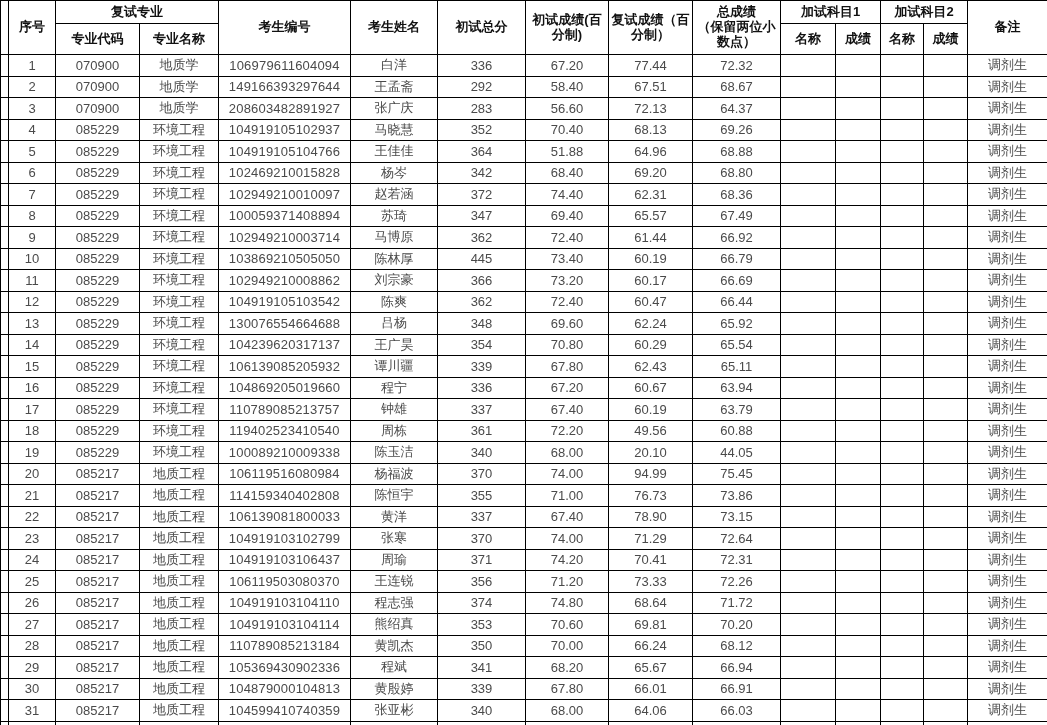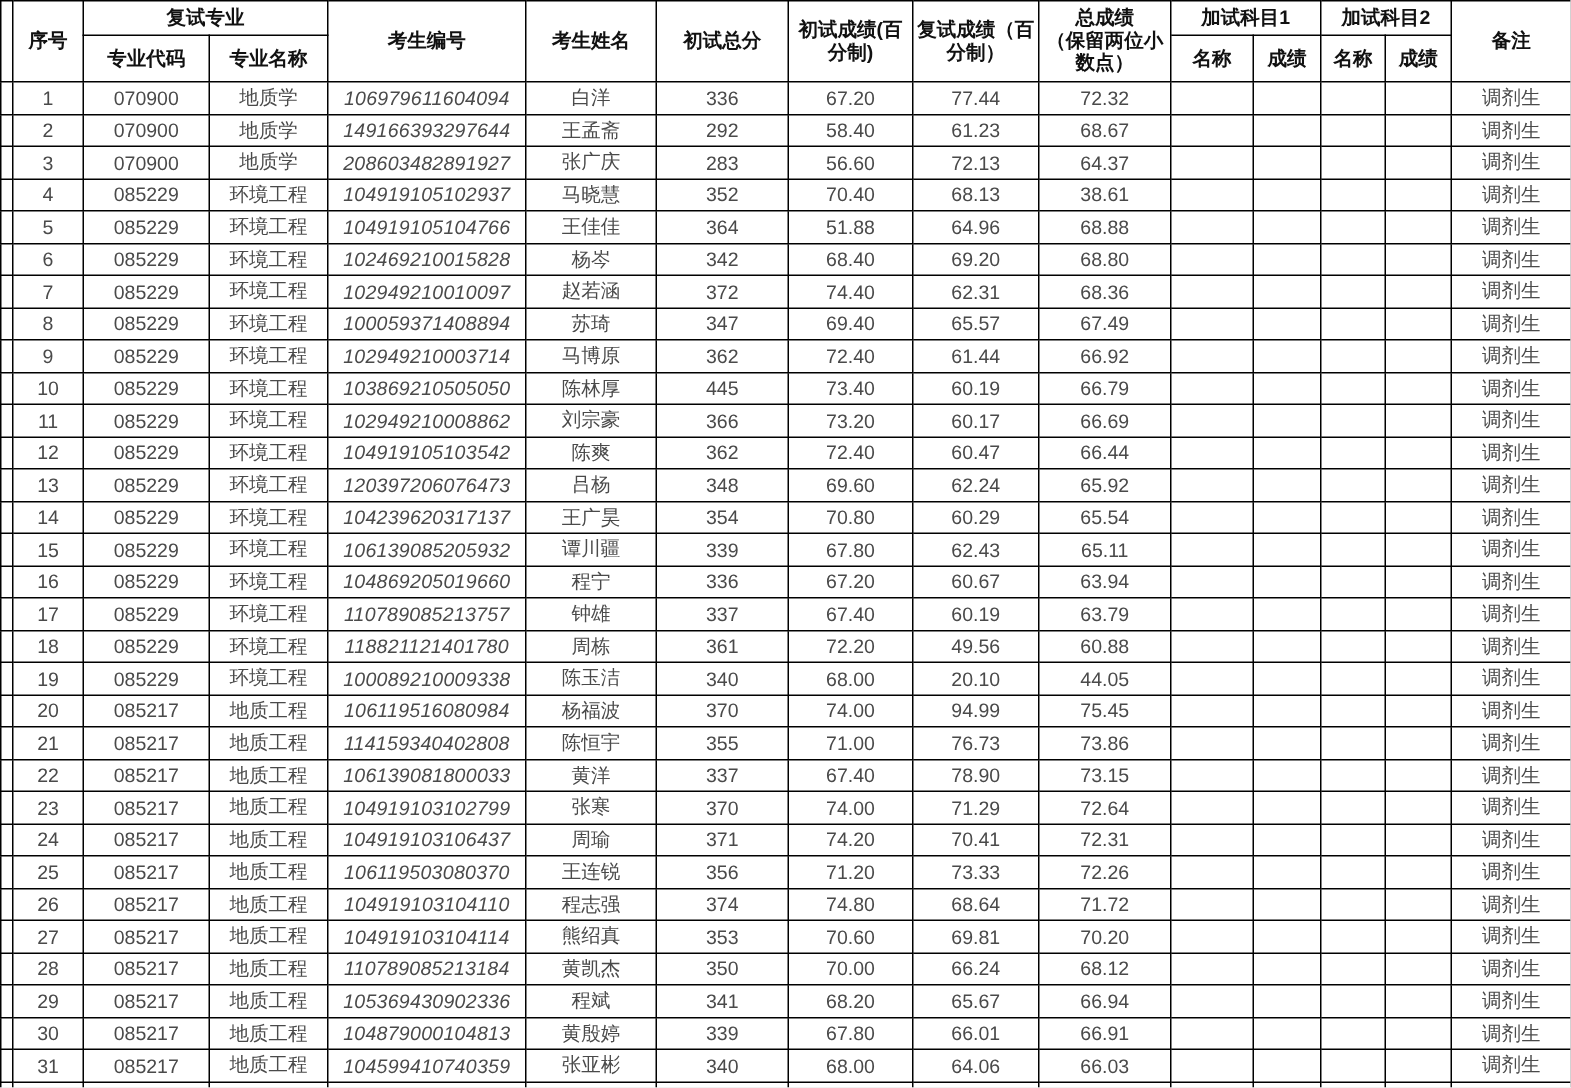--- a/index.html
+++ b/index.html
@@ -33,21 +33,21 @@
   }
   .score-table thead tr.h1 th { height: 23px; }
   .score-table thead tr.h2 th { height: 31px; }
   .score-table td {
     font-family: "Liberation Sans", sans-serif;
     font-size: 13px;
     color: #4a4a4a;
     height: 21.5px;
   }
   .prewrap { white-space: pre-line !important; }
-  .score-table td.c-id { letter-spacing: 0.2px; font-style: italic; }
+  .score-table td.c-id { letter-spacing: 0.2px; }
 </style>
 </head>
 <body>
 
 <div class="screen">
   <table class="score-table">
     <colgroup>
       <col style="width:8px">
       <col style="width:47px">
       <col style="width:84px">
@@ -112,21 +112,21 @@
         </tr>
         <tr>
           <td></td>
           <td>2</td>
           <td>070900</td>
           <td>地质学</td>
           <td class="c-id">149166393297644</td>
           <td>王孟斋</td>
           <td>292</td>
           <td>58.40</td>
-          <td>61.23</td>
+          <td>67.51</td>
           <td>68.67</td>
           <td></td>
           <td></td>
           <td></td>
           <td></td>
           <td>调剂生</td>
         </tr>
         <tr>
           <td></td>
           <td>3</td>
@@ -147,21 +147,21 @@
         <tr>
           <td></td>
           <td>4</td>
           <td>085229</td>
           <td>环境工程</td>
           <td class="c-id">104919105102937</td>
           <td>马晓慧</td>
           <td>352</td>
           <td>70.40</td>
           <td>68.13</td>
-          <td>38.61</td>
+          <td>69.26</td>
           <td></td>
           <td></td>
           <td></td>
           <td></td>
           <td>调剂生</td>
         </tr>
         <tr>
           <td></td>
           <td>5</td>
           <td>085229</td>
@@ -295,21 +295,21 @@
           <td></td>
           <td></td>
           <td></td>
           <td>调剂生</td>
         </tr>
         <tr>
           <td></td>
           <td>13</td>
           <td>085229</td>
           <td>环境工程</td>
-          <td class="c-id">120397206076473</td>
+          <td class="c-id">130076554664688</td>
           <td>吕杨</td>
           <td>348</td>
           <td>69.60</td>
           <td>62.24</td>
           <td>65.92</td>
           <td></td>
           <td></td>
           <td></td>
           <td></td>
           <td>调剂生</td>
@@ -380,21 +380,21 @@
           <td></td>
           <td></td>
           <td></td>
           <td>调剂生</td>
         </tr>
         <tr>
           <td></td>
           <td>18</td>
           <td>085229</td>
           <td>环境工程</td>
-          <td class="c-id">118821121401780</td>
+          <td class="c-id">119402523410540</td>
           <td>周栋</td>
           <td>361</td>
           <td>72.20</td>
           <td>49.56</td>
           <td>60.88</td>
           <td></td>
           <td></td>
           <td></td>
           <td></td>
           <td>调剂生</td>

